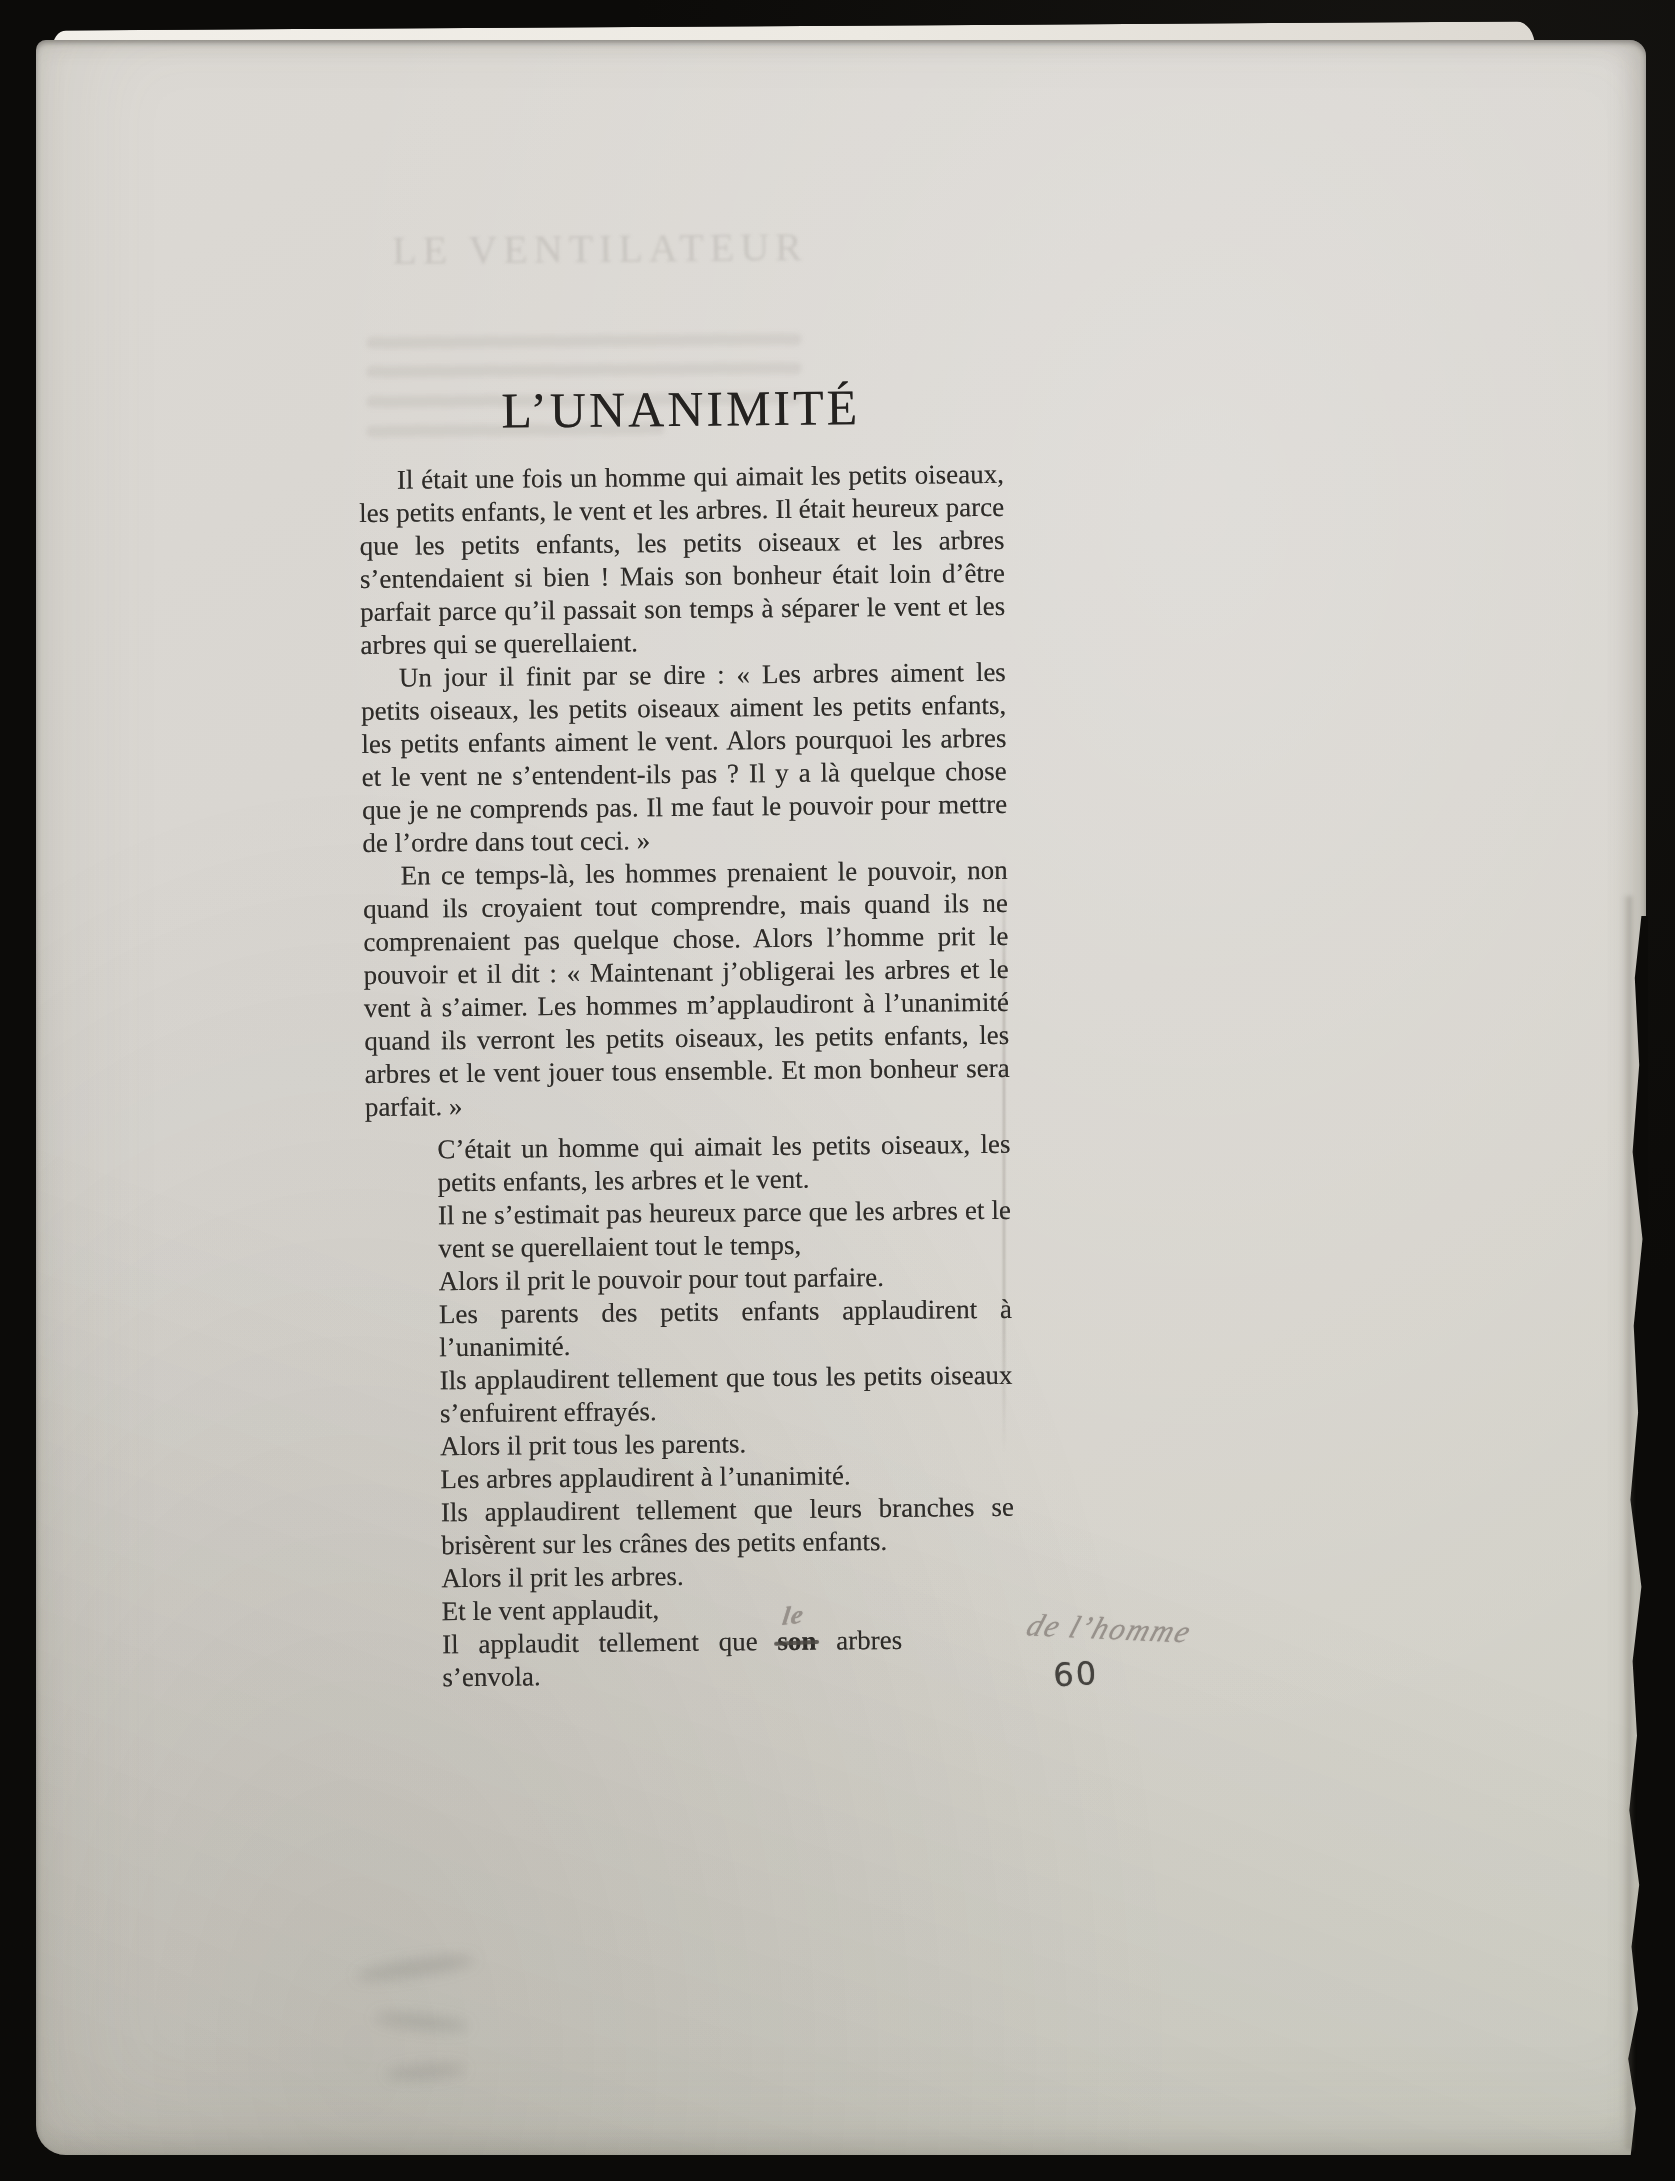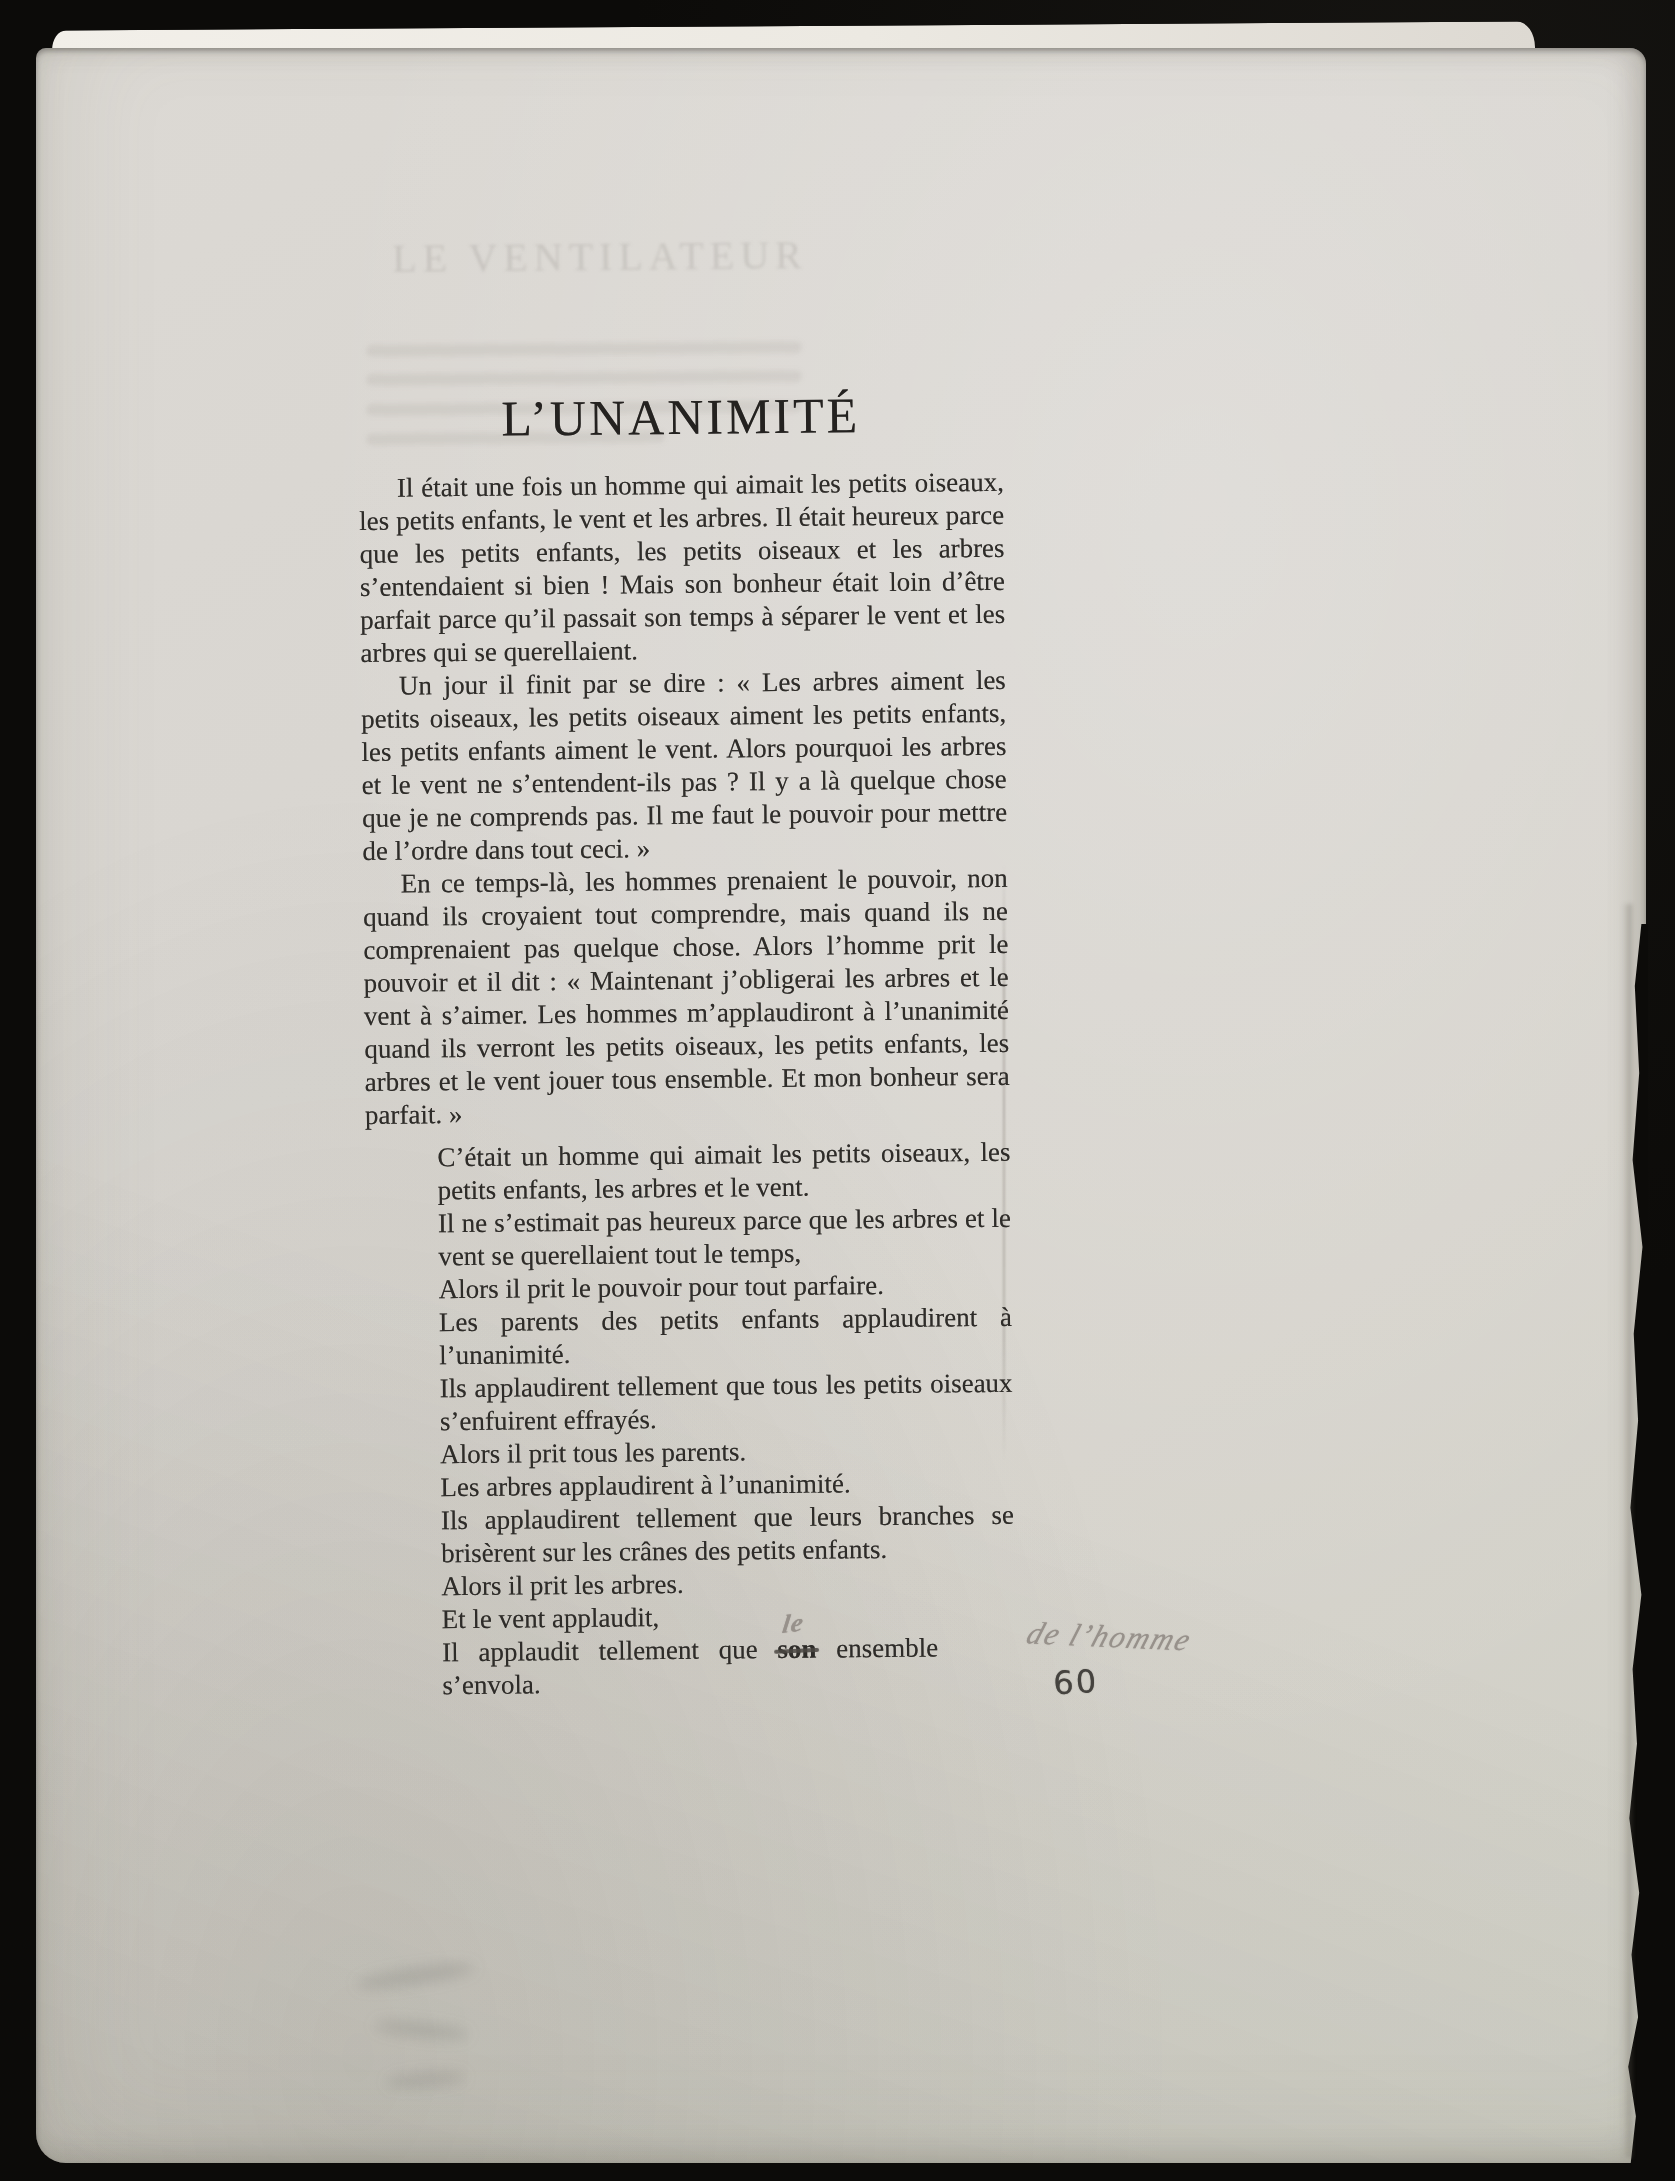--- a/index.html
+++ b/index.html
@@ -17,21 +17,21 @@
   }
   
   .stack-edge{
     position:absolute;left:52px;top:26px;width:1483px;height:30px;
     background:linear-gradient(90deg,#f2efe9 0%,#ece9e2 55%,#ddd9d2 100%);
     border-radius:14px 18px 4px 4px / 20px 26px 3px 3px;
     border-bottom:2px solid #7f7c75;
     transform:rotate(-0.35deg);
   }
   .page{
-    position:absolute;left:36px;top:48px;width:1610px;height:2115px;
+    position:absolute;left:36px;top:40px;width:1610px;height:2115px;
     background:
       radial-gradient(ellipse at 72% 22%, rgba(255,255,255,0.20), rgba(255,255,255,0) 55%),
       linear-gradient(148deg,#dcd9d4 0%,#d8d5d0 38%,#d6d3cc 66%,#cfcfc5 100%);
     border-radius:10px 16px 12px 30px;
     box-shadow:
       inset 0 3px 5px rgba(40,38,34,0.35),
       inset -14px 0 26px rgba(110,104,92,0.20),
       inset 0 -10px 30px rgba(110,106,92,0.16),
       inset 40px -30px 90px rgba(120,114,100,0.10);
   }
@@ -170,21 +170,21 @@
         <div class="verse">Ils applaudirent tellement que tous les petits oiseaux s’enfuirent effrayés.</div>
         <div class="verse">Alors il prit tous les parents.</div>
         <div class="verse">Les arbres applaudirent à l’unanimité.</div>
         <div class="verse">Ils applaudirent tellement que leurs branches se brisèrent sur les crânes des petits enfants.</div>
         <div class="verse">Alors il prit les arbres.</div>
         <div class="verse">Et le vent applaudit,</div>
 
         <div class="verse last">
           <span>Il applaudit tellement que</span>
           <span class="struck"><span>son</span><span class="hand hand-le">le</span></span>
-          <span>ensemble</span>
+          <span>arbres</span>
           <span class="tail">s’envola.</span>
           <span class="hand hand-note">de l’homme</span>
           <span class="hand hand-number">60</span>
         </div>
       </div>
     </div>
 
     <div class="deckle"></div>
     <div class="edge-shade"></div>
   </div>

